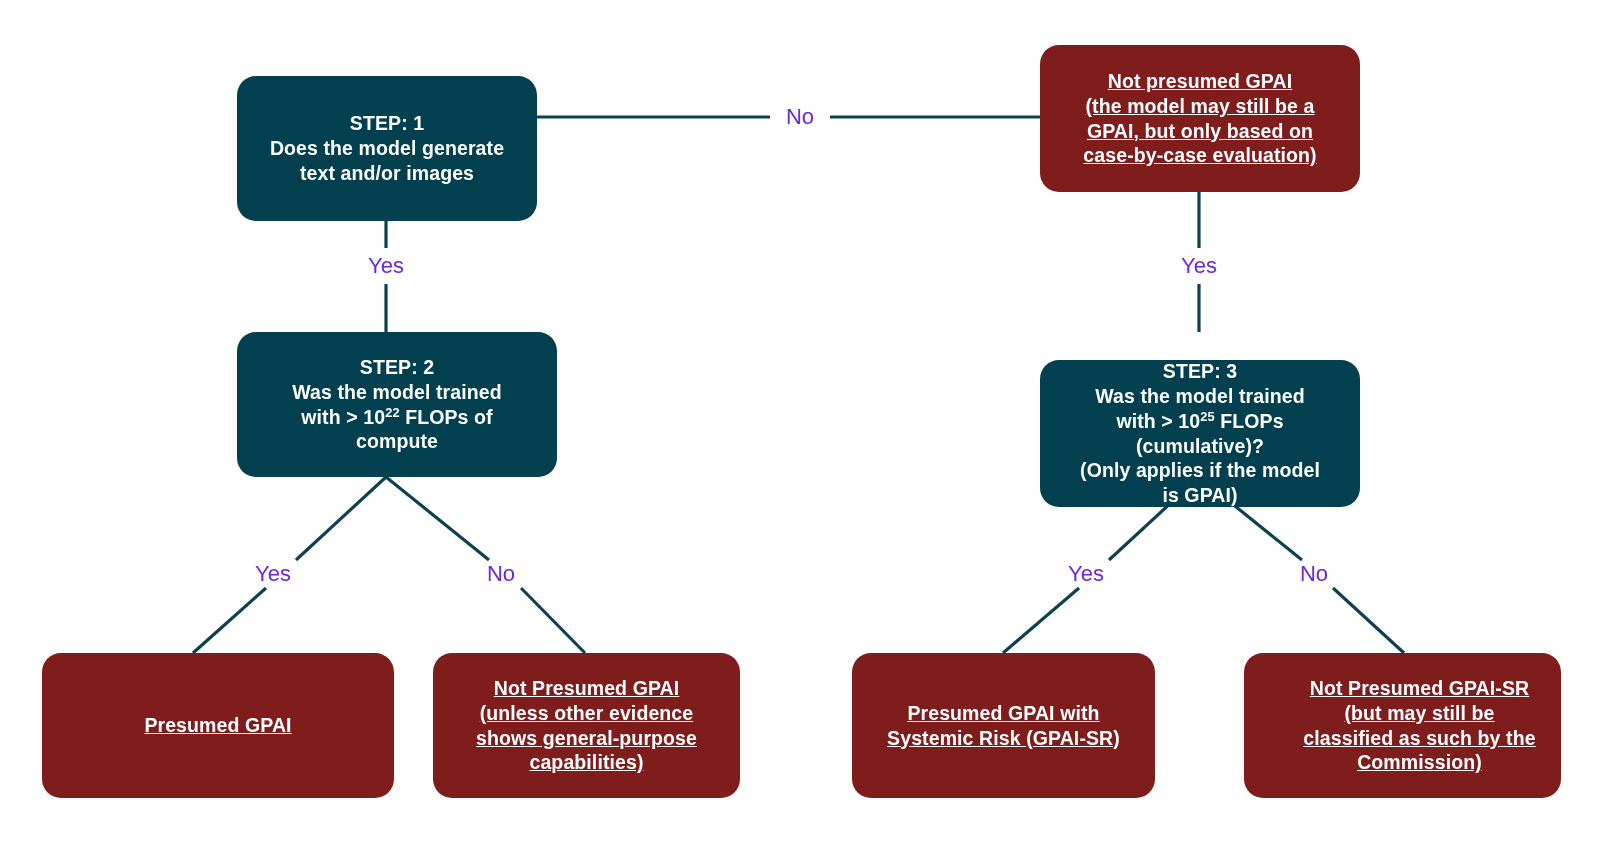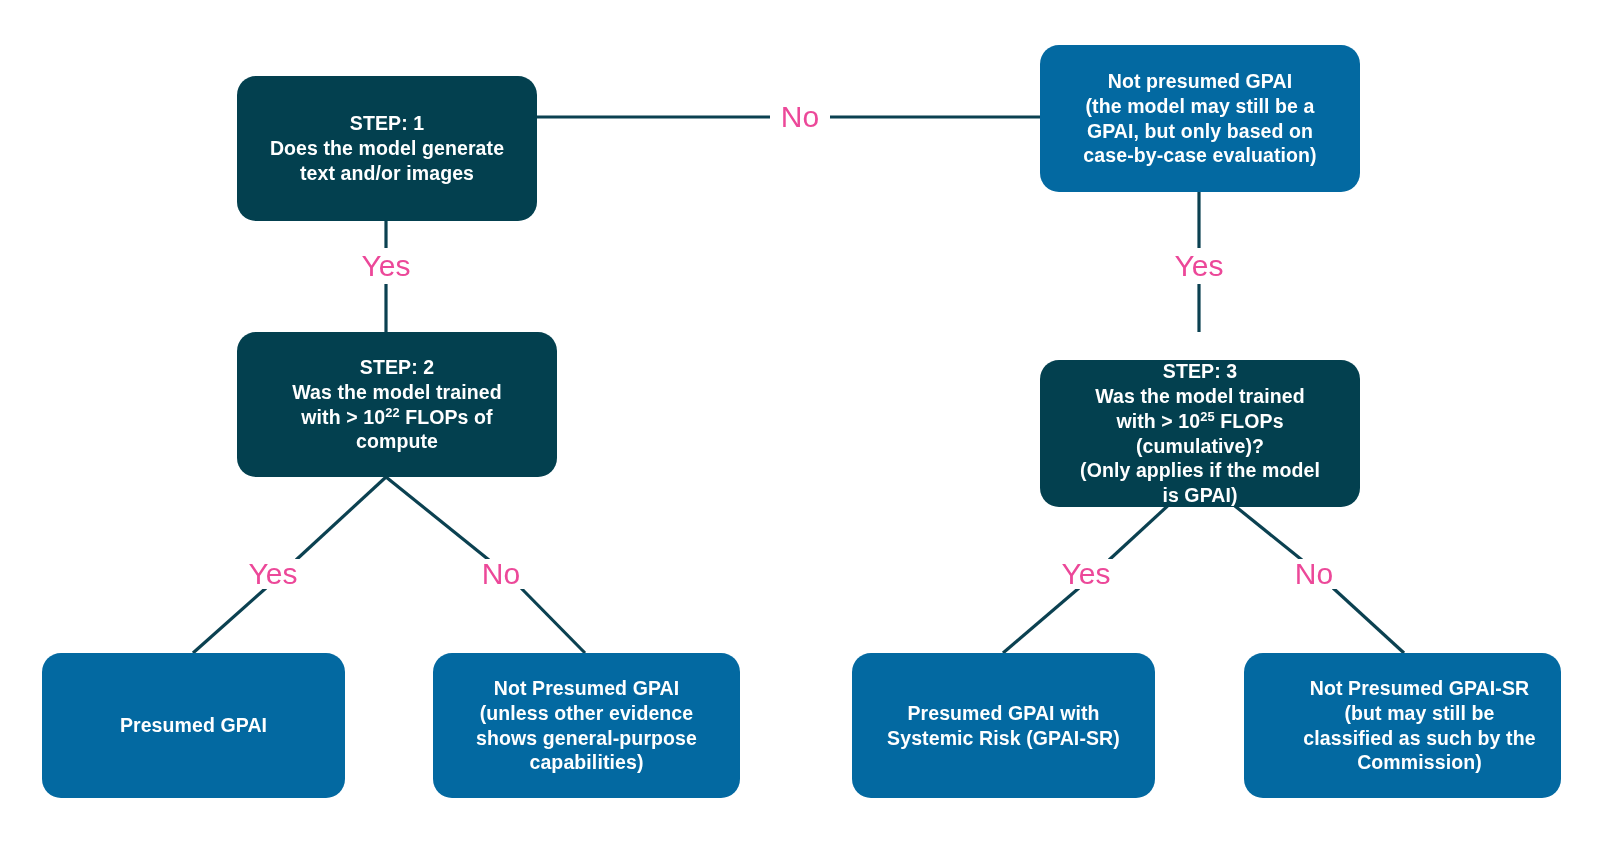--- a/index.html
+++ b/index.html
@@ -39,21 +39,21 @@
     border-radius: 19px;
     display: flex;
     align-items: center;
     justify-content: center;
     box-sizing: border-box;
     padding: 6px 14px;
     text-align: center;
     color: #ffffff;
   }
   .node.dark  { background: #03404f; }
-  .node.teal  { background: #0369a1; }
+  .node.teal  { background: #7f1d1d; text-decoration: underline; }
 
   .node-text {
     font-family: "Liberation Sans", sans-serif;
     font-weight: bold;
     font-size: 19.5px;
     line-height: 1.27;
     letter-spacing: 0.1px;
     white-space: pre-line;
     color: #ffffff;
   }
@@ -62,22 +62,22 @@
     vertical-align: super;
     line-height: 0;
   }
 
   
   .edge-label {
     position: absolute;
     z-index: 3;
     font-family: "Liberation Sans", sans-serif;
     font-weight: normal;
-    font-size: 30px;
-    color: #ec4899;
+    font-size: 22px;
+    color: #6d28d9;
     background: #ffffff;
     padding: 0 9px;
     line-height: 1;
     white-space: nowrap;
     transform: translate(-50%, -50%);
   }
 </style>
 </head>
 <body>
 
@@ -120,21 +120,21 @@
 
   <div class="node dark" style="left:237px; top:332px; width:320px; height:145px;">
     <div class="node-text"><span>STEP: 2</span><br><span>Was the model trained</span><br><span>with &gt; 10</span><sup>22</sup><span> FLOPs of</span><br><span>compute</span></div>
   </div>
 
   <div class="node dark" style="left:1040px; top:332px; width:320px; height:147px;margin-top:28px;">
     <div class="node-text"><span>STEP: 3</span><br><span>Was the model trained</span><br><span>with &gt; 10</span><sup>25</sup><span> FLOPs</span><br><span>(cumulative)?</span><br><span style="white-space:pre-line;">(Only applies if the model
 is GPAI)</span></div>
   </div>
 
-  <div class="node teal" style="left:42px; top:653px; width:303px; height:145px;">
+  <div class="node teal" style="left:42px; top:653px; width:352px; height:145px;">
     <div class="node-text">Presumed GPAI</div>
   </div>
 
   <div class="node teal" style="left:433px; top:653px; width:307px; height:145px;">
     <div class="node-text">Not Presumed GPAI
 (unless other evidence
 shows general-purpose
 capabilities)</div>
   </div>
 

